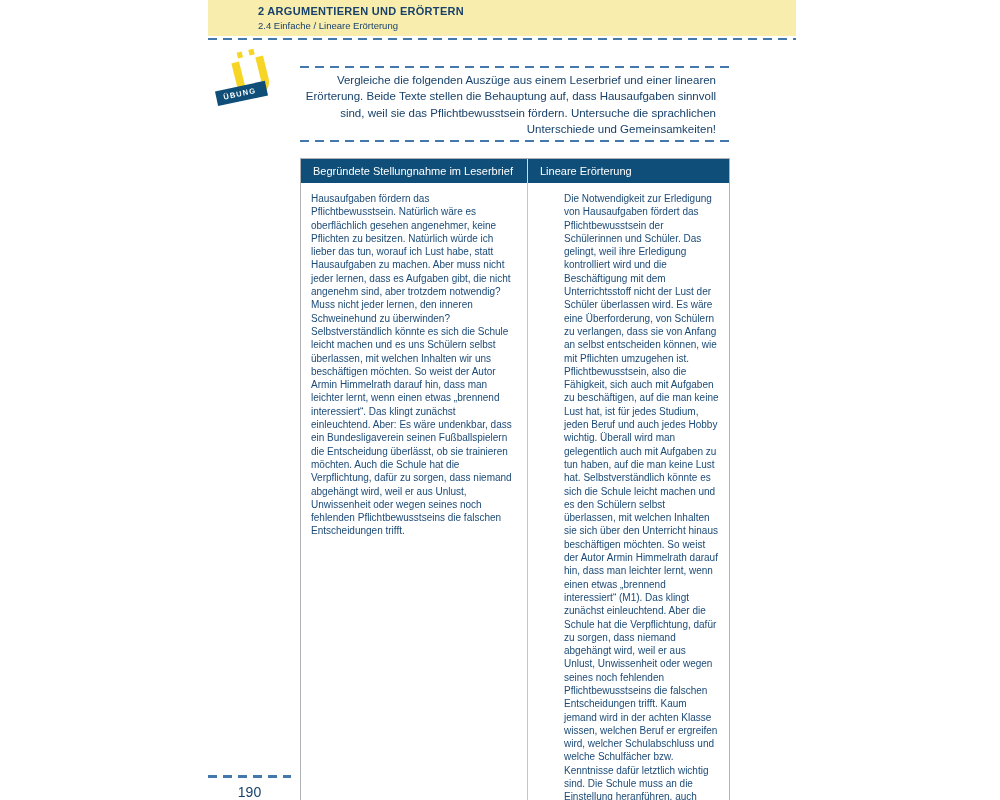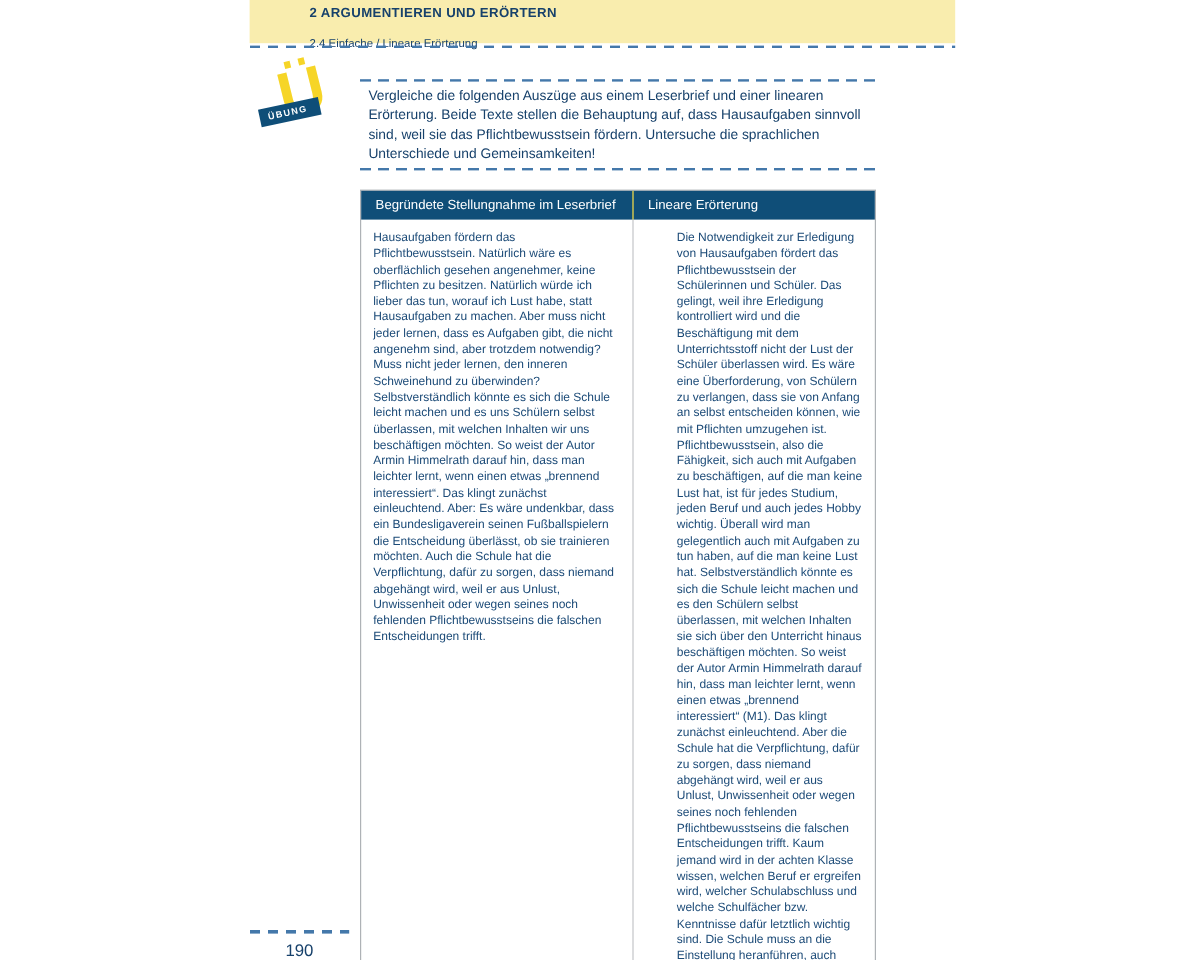--- a/index.html
+++ b/index.html
@@ -3,36 +3,36 @@
 <meta charset="utf-8">
 <style>
   * { box-sizing: border-box; margin: 0; padding: 0; }
   html, body { background: #ffffff; }
   body { font-family: "Liberation Sans", sans-serif; }
   .page { position: relative; width: 1000px; height: 800px; background: #ffffff; overflow: hidden; }
 
   
   .header-band { position: absolute; left: 208px; top: 0; width: 588px; height: 36px; background: #f9edae; padding: 5px 0 0 50px; }
   .chapter-title { font-size: 11px; font-weight: bold; color: #17416b; letter-spacing: 0.3px; }
-  .section-title { font-size: 9.5px; color: #17416b; margin-top: 14px; }
+  .section-title { font-size: 9.5px; color: #17416b; margin-top: 3px; }
 
   
   .dash { position: absolute; height: 2px; background: repeating-linear-gradient(to right, #4478aa 0 9px, transparent 9px 15px); }
   .dash-top { left: 208px; top: 38px; width: 588px; }
   .dash-intro-top { left: 300px; top: 66px; width: 432px; }
   .dash-intro-bottom { left: 300px; top: 140px; width: 432px; }
   .dash-footer { left: 208px; top: 775px; width: 83px; height: 3px; }
 
   
   .uebung-logo { position: absolute; left: 224px; top: 54px; width: 66px; height: 64px; }
   .u-glyph { position: absolute; left: 8px; top: -8px; font-size: 54px; font-weight: bold; color: #f6d527; transform: rotate(-14deg); display: inline-block; }
   .u-badge { position: absolute; left: -8px; top: 32px; background: #0f4e78; color: #ffffff; font-size: 7.5px; font-weight: bold; letter-spacing: 1.2px; padding: 3px 10px 3px 7px; transform: rotate(-12deg); display: inline-block; white-space: nowrap; }
 
   
-  .intro { position: absolute; left: 307px; top: 72px; width: 432px; font-size: 11.5px; line-height: 1.42; color: #17416b; }
+  .intro { position: absolute; left: 284px; top: 72px; width: 432px; font-size: 11.5px; line-height: 1.42; color: #17416b; text-align: right; }
 
   
   .compare-table { position: absolute; left: 300px; top: 158px; width: 430px; border: 1px solid #aeb2b6; background: #ffffff; }
   .thead { display: grid; grid-template-columns: 52.8% 47.2%; background: #0f4e78; }
   .th { color: #ffffff; font-weight: normal; font-size: 11px; padding: 6px 12px; }
   .th + .th { border-left: 1px solid #fde047; }
   .tbody { display: grid; grid-template-columns: 52.8% 47.2%; }
   .td { font-size: 10px; line-height: 1.33; color: #1b4a77; padding: 9px 10px 12px 10px; }
   .td + .td { border-left: 1px solid #c3c6c9; padding-left: 36px; }
 

